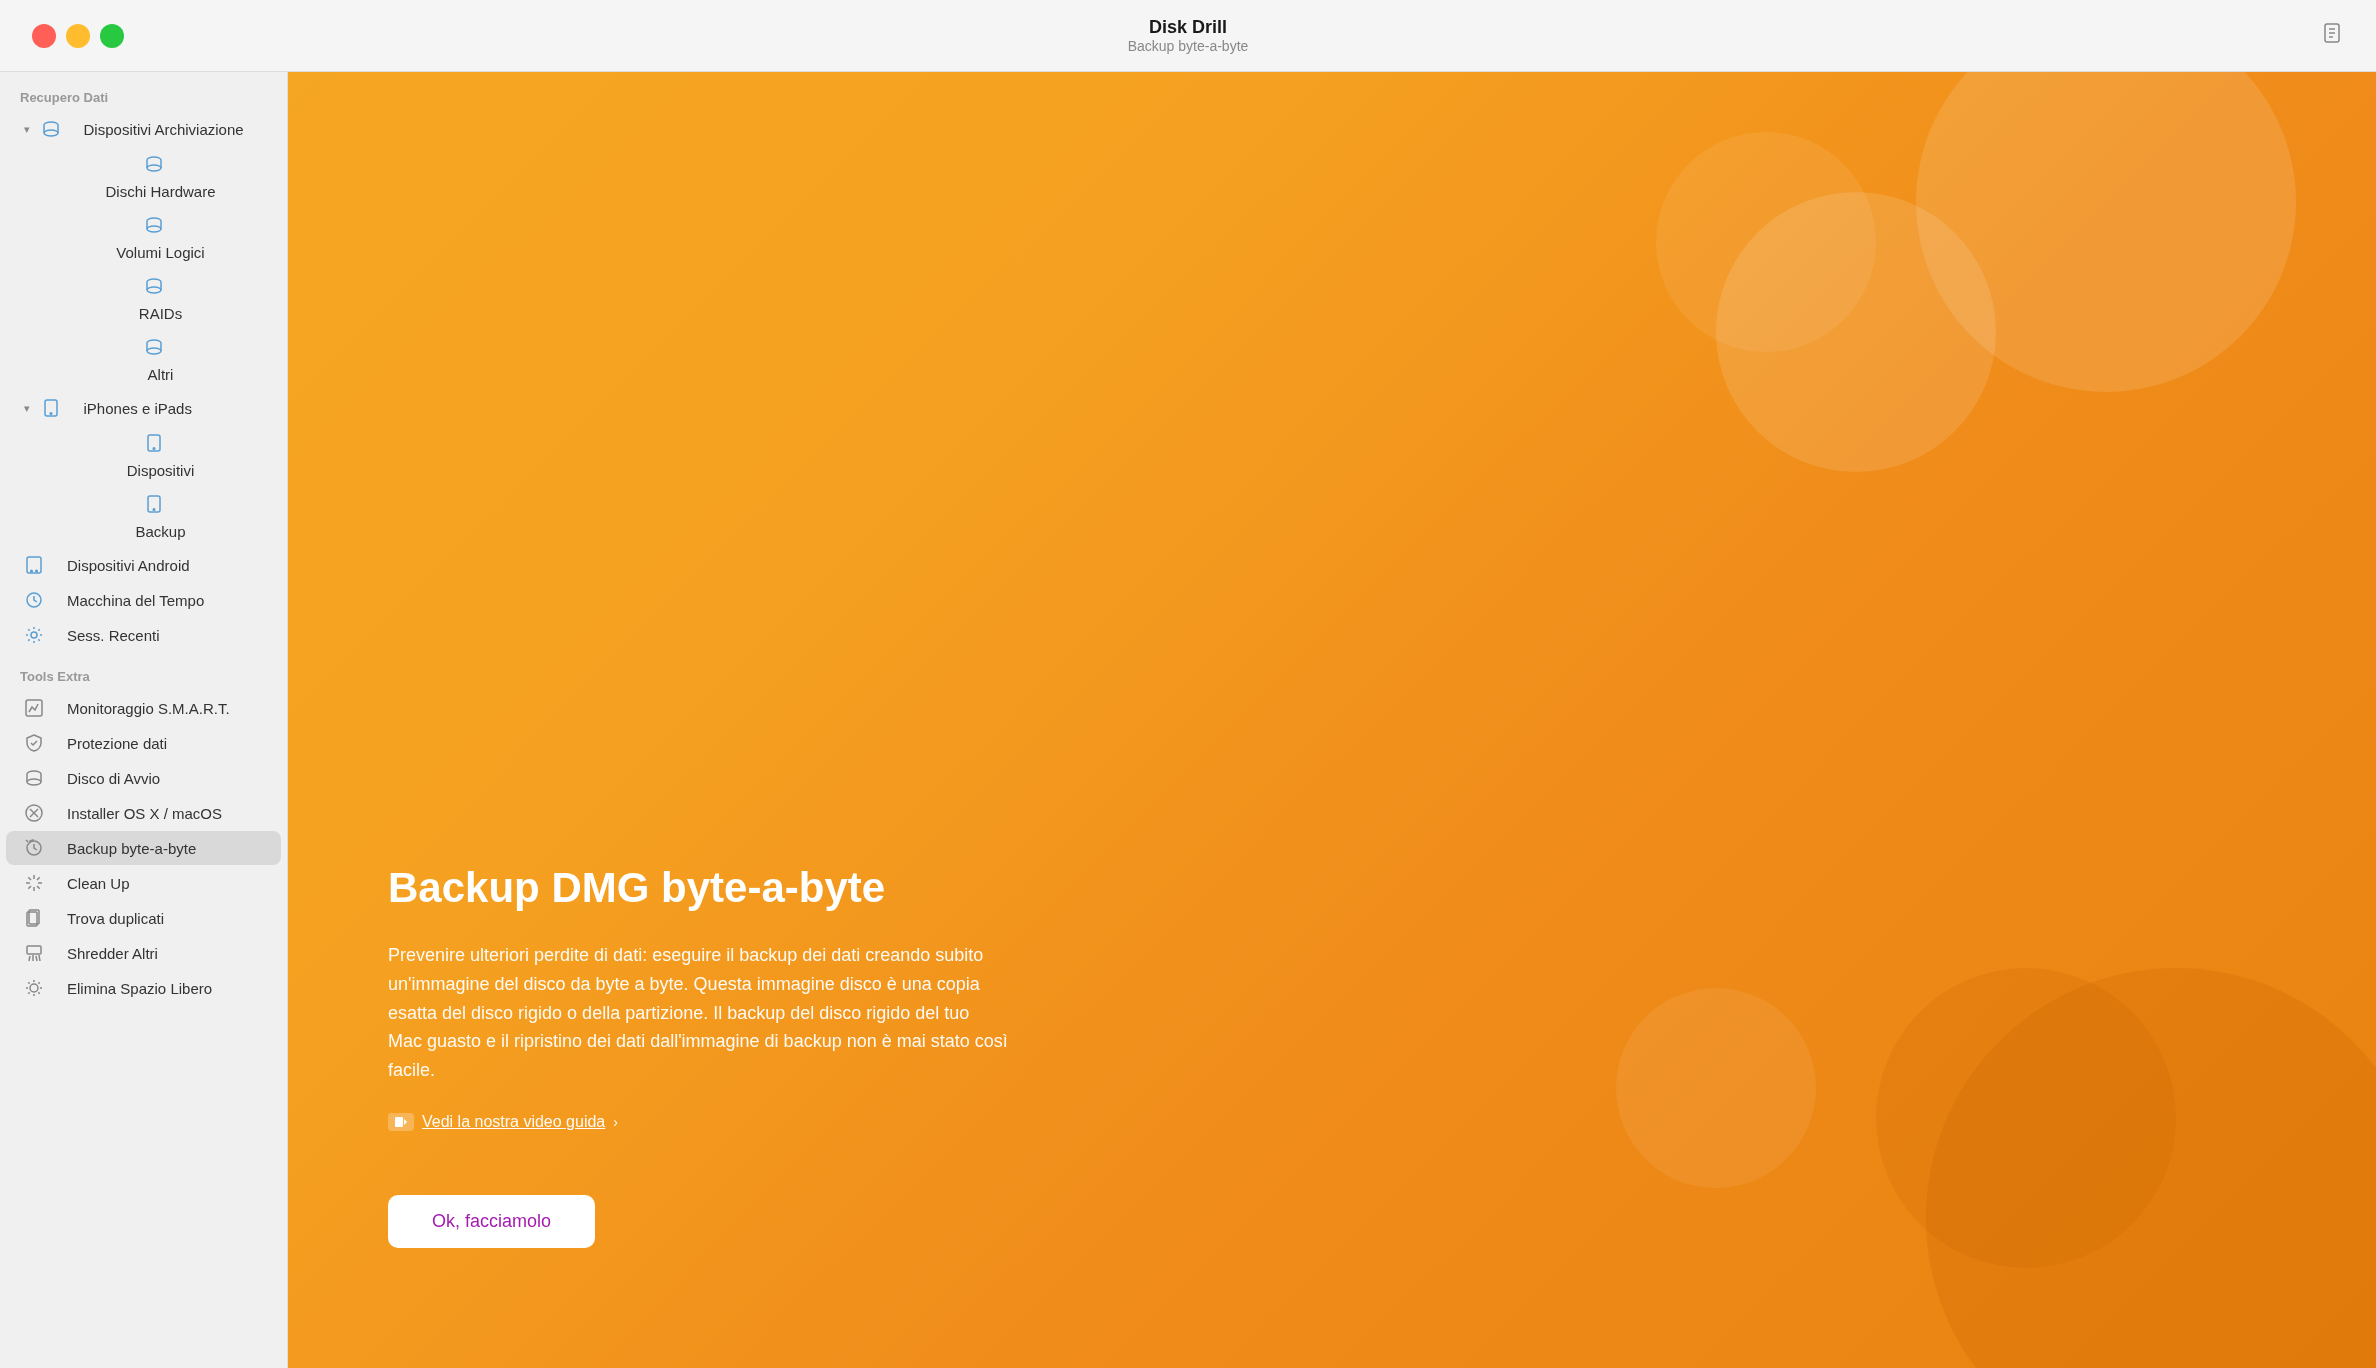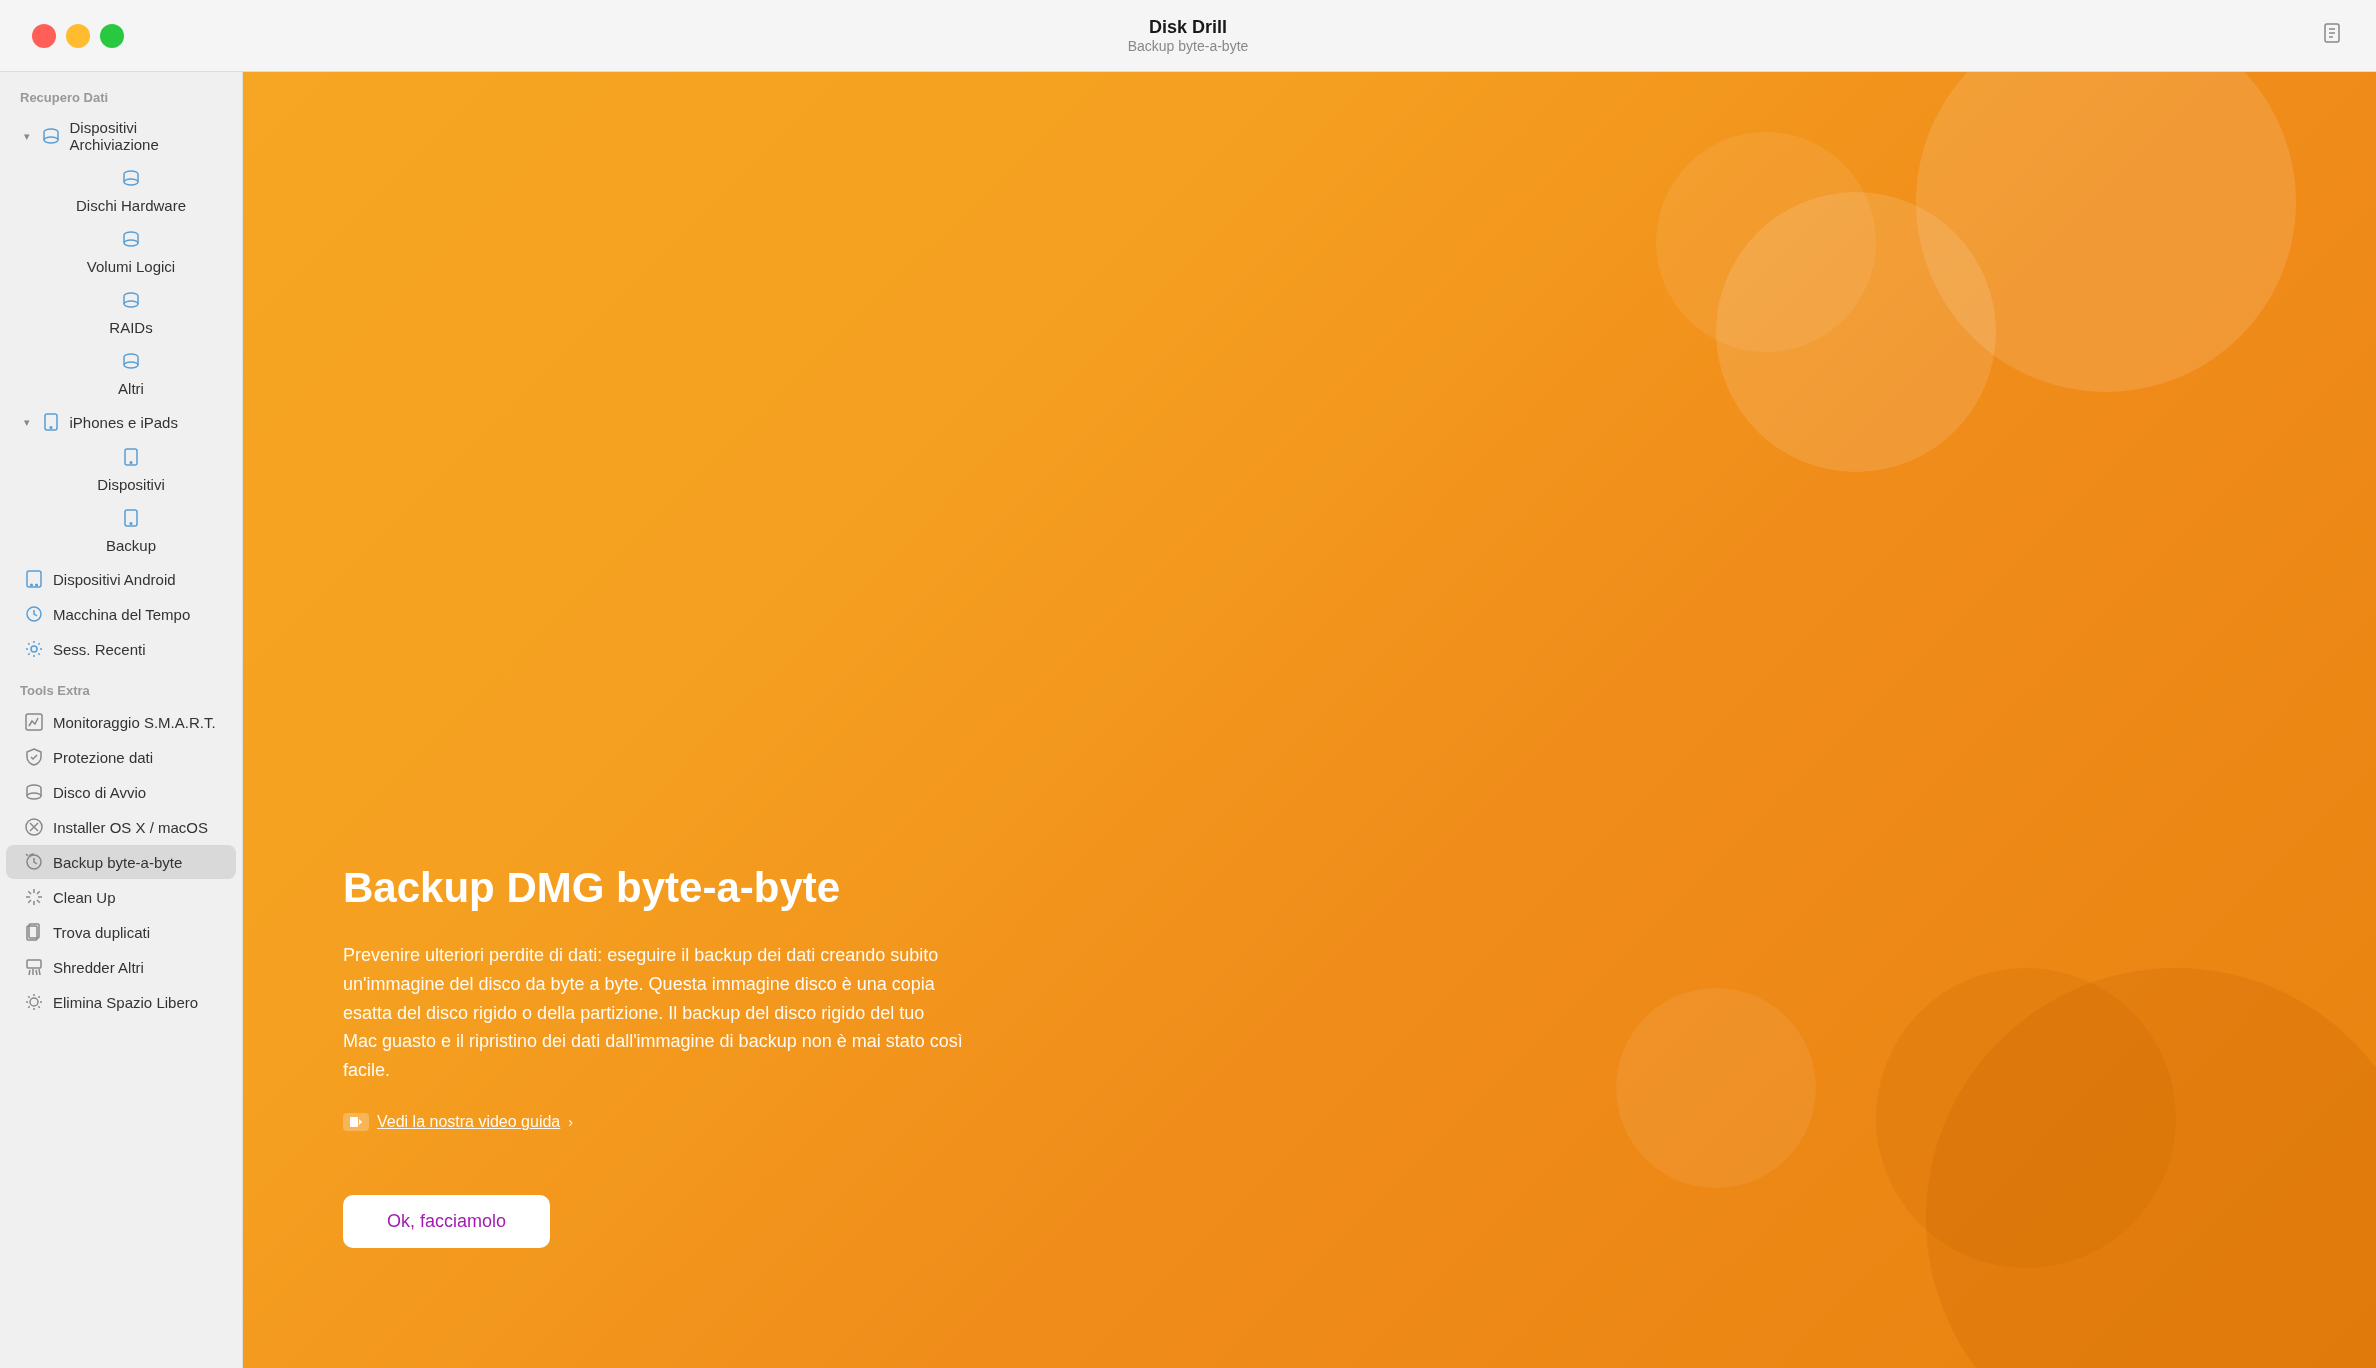--- a/index.html
+++ b/index.html
@@ -24,21 +24,21 @@
     .title-info { position: absolute; left: 50%; transform: translateX(-50%); text-align: center; }
     .title-info .app-name { font-size: 18px; font-weight: 600; color: #1a1a1a; }
     .title-info .app-sub { font-size: 14px; color: #888; }
     .title-book-icon { position: absolute; right: 32px; color: #888; font-size: 22px; cursor: pointer; }
 
     
     .main { display: flex; flex: 1; overflow: hidden; }
 
     
     .sidebar {
-      width: 243px;
+      width: 288px;
       background: #f0f0f0;
       border-right: 1px solid #ddd;
       overflow-y: auto;
       flex-shrink: 0;
       padding-bottom: 20px;
     }
     .sidebar-section-label {
       font-size: 13px;
       font-weight: 600;
       color: #999;
@@ -52,21 +52,21 @@
       padding: 7px 16px 7px 18px;
       font-size: 15px;
       color: #333;
       cursor: pointer;
       border-radius: 8px;
       margin: 1px 6px;
       gap: 9px;
     }
     .sidebar-item.active { background: #d9d9d9; }
     .sidebar-item .icon { width: 20px; height: 20px; flex-shrink: 0; display: flex; align-items: center; justify-content: center; color: #5a9fd4; }
-    .sidebar-item .label { flex: 1; }
+    .sidebar-item .label { flex: 1; margin-left: 14px; }
 
     
     .indent-1 { padding-left: 36px; flex-direction: column; }
 
     .chevron { font-size: 11px; color: #888; margin-right: 2px; }
 
     
     .sidebar-tools-label {
       font-size: 13px;
       font-weight: 600;

